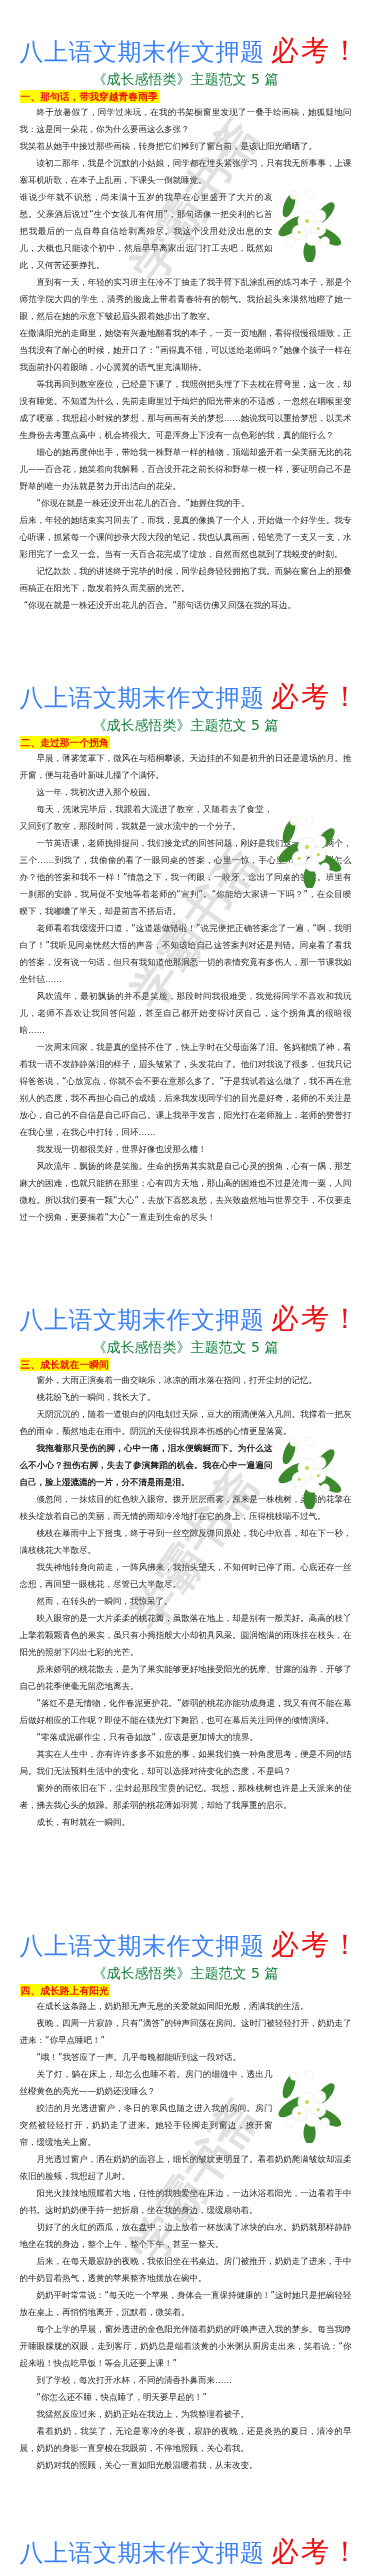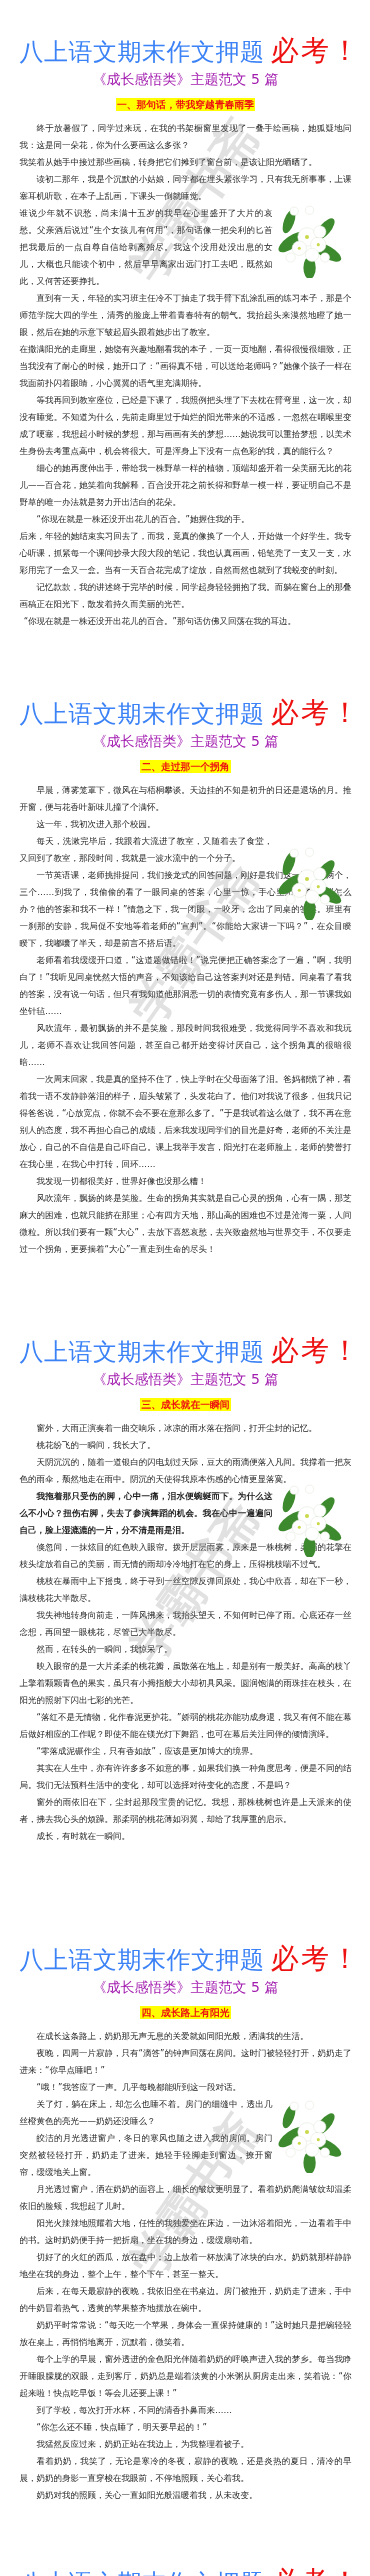--- a/index.html
+++ b/index.html
@@ -3,22 +3,22 @@
 <meta charset="utf-8">
 <style>
   html, body { margin: 0; padding: 0; background: #ffffff; }
   body { width: 371px; font-family: "DejaVu Sans", "Liberation Sans", sans-serif; color: #1a1a1a; position: relative; }
   .page { position: relative; width: 371px; overflow: hidden; }
   .essay { position: relative; padding: 0 19.6px 0 19.6px; }
   .spacer-top { height: 35px; }
   .main-title { text-align: center; font-size: 24px; line-height: 31px; letter-spacing: 0.5px; white-space: nowrap; margin: 0; font-weight: 400; }
   .main-title .black { color: #3b82f6; }
   .main-title .red { color: #ee1111; font-size: 28px; margin-left: 6.2px; letter-spacing: 2.1px; }
-  .subtitle { text-align: center; color: #a21caf; font-size: 14px; line-height: 20.6px; margin: 1px 0 0 0; }
-  .section-title-wrap { text-align: center; margin: 8px; line-height: 14.4px; }
+  .subtitle { text-align: center; color: #15803d; font-size: 14px; line-height: 20.6px; margin: 1px 0 0 0; }
+  .section-title-wrap { text-align: left; margin: 0; line-height: 14.4px; }
   .section-title { display: inline-block; background: #ffff00; color: #ee1111; font-family: "DejaVu Serif", "Liberation Serif", serif; font-weight: 700; font-size: 9.8px; line-height: 13.4px; padding: 0 1px; }
   .para { font-size: 8.5px; line-height: 17px; margin: 0; text-align: justify; color: #1e1e1e; }
   .indent { text-indent: 2em; }
   .flower { position: absolute; right: 8.2px; width: 72px; height: 77px; }
   .narrow { margin-right: 79px; }
   .watermark { position: absolute; pointer-events: none; color: rgba(120,120,120,0.22); font-size: 46px; font-weight: 700; transform: rotate(-55deg); white-space: nowrap; left: 103px; }
   .gap { height: 77px; }
   .gap2 { height: 98px; }
 </style>
 </head>
@@ -154,20 +154,21 @@
           </g>
       </svg>
       <p class="para indent narrow">我拖着那只受伤的脚，心中一痛，泪水便蜿蜒而下。为什么这么不小心？扭伤右脚，失去了参演舞蹈的机会。我在心中一遍遍问自己，脸上湿漉漉的一片，分不清是雨是泪。</p>
     </div>
     <p class="para indent">倏忽间，一抹炫目的红色映入眼帘。拨开层层雨雾，原来是一株桃树，柔弱的花擎在枝头绽放着自己的美丽，而无情的雨却冷冷地打在它的身上，压得桃枝喘不过气。</p>
     <div class="watermark" style="top:216px;">学霸书斋</div>
     <p class="para indent">桃枝在暴雨中上下摇曳，终于寻到一丝空隙反弹回原处，我心中欣喜，却在下一秒，满枝桃花大半散尽。</p>
     <p class="para indent">我失神地转身向前走，一阵风拂来，我抬头望天，不知何时已停了雨。心底还存一丝念想，再回望一眼桃花，尽管已大半散尽。</p>
     <p class="para indent">然而，在转头的一瞬间，我惊呆了。</p>
     <p class="para indent">映入眼帘的是一大片柔柔的桃花瓣，虽散落在地上，却是别有一般美好。高高的枝丫上擎着颗颗青色的果实，虽只有小拇指般大小却初具风采。圆润饱满的雨珠挂在枝头，在阳光的照射下闪出七彩的光芒。</p>
+    <p class="para indent">原来娇弱的桃花散去，是为了果实能够更好地接受阳光的抚摩、甘露的滋养，开够了自己的花季便毫无留恋地离去。</p>
     <p class="para indent">“落红不是无情物，化作春泥更护花。”娇弱的桃花亦能功成身退，我又有何不能在幕后做好相应的工作呢？即使不能在镁光灯下舞蹈，也可在幕后关注同伴的倾情演绎。</p>
     <p class="para indent">“零落成泥碾作尘，只有香如故”，应该是更加博大的境界。</p>
     <p class="para indent">其实在人生中，亦有许许多多不如意的事，如果我们换一种角度思考，便是不同的结局。我们无法预料生活中的变化，却可以选择对待变化的态度，不是吗？</p>
     <p class="para indent">窗外的雨依旧在下，尘封起那段宝贵的记忆。我想，那株桃树也许是上天派来的使者，拂去我心头的烦躁。那柔弱的桃花薄如羽翼，却给了我厚重的启示。</p>
     <p class="para indent">成长，有时就在一瞬间。</p>
   </section>
 
   <div class="gap2"></div>
 
   <section class="essay">

